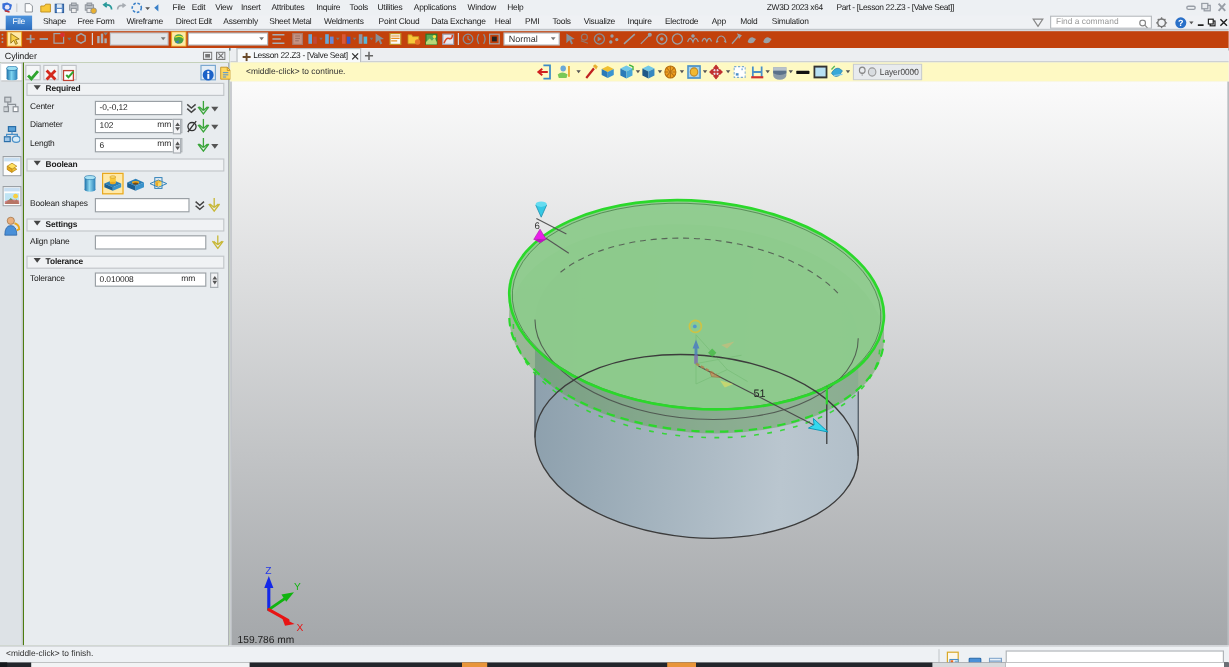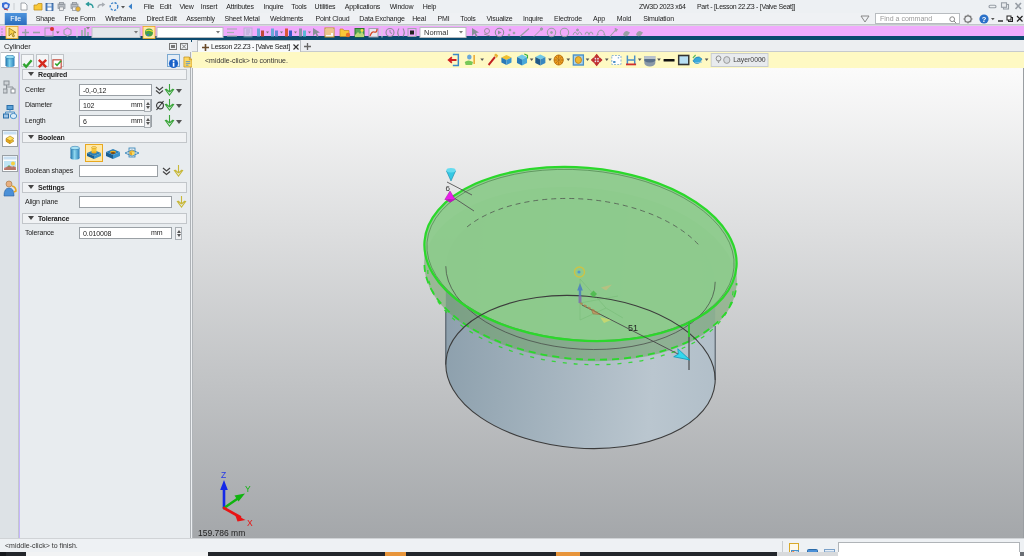--- a/index.html
+++ b/index.html
@@ -12,24 +12,24 @@
 #menurow  { font-size:7px; letter-spacing:-0.2px; color:#1c1c1c; }
 #menurow span { position:absolute; top:3px; }
 #title-center { position:absolute; top:3px; font-size:7px; letter-spacing:-0.3px; color:#1c1c1c; }
 
 
 #ribbontabs { position:absolute; left:0; top:13px; width:1024px; height:12px; background:#eff1f4; border-bottom:1px solid #c2c6ca; box-shadow:0 2px 0 #d5d8db; }
 #ribbontabs .tab { position:absolute; top:0; height:12px; font-size:7px; letter-spacing:-0.2px; color:#222; text-align:center; line-height:12px; white-space:nowrap; }
 #ribbontabs .seltab { background:linear-gradient(#4e94dd,#2b6cbd); color:#fff; }
 
 
-#toolbar { position:absolute; left:0; top:26px; width:1024px; height:16px; background:#f0abfc; border-bottom:6px solid #0c4a6e; }
-
-
-#panel { position:absolute; left:0; top:40px; width:191px; height:498px; background:#c4b5fd; border-right:1px solid #aeb2b6; }
+#toolbar { position:absolute; left:0; top:26px; width:1024px; height:16px; background:#c2410c; border-bottom:2px solid #0c4a6e; }
+
+
+#panel { position:absolute; left:0; top:40px; width:191px; height:498px; background:#4d7c0f; border-right:1px solid #aeb2b6; }
 #panel-header { position:absolute; left:0; top:0; width:191px; height:12px; background:#eef1f4; font-size:7.5px; letter-spacing:-0.1px; color:#222; }
 #sidebar { position:absolute; left:0; top:12px; width:19px; height:486px; background:#dde2e6; border-right:1px solid #c4c8cc; }
 #pbody { position:absolute; left:20px; top:12px; width:170px; height:486px; background:#e8ecef; }
 .sechdr { position:absolute; left:2px; width:165px; height:11px; background:#f0f2f4; border:1px solid #c2c6ca; font-size:7px; letter-spacing:-0.15px; font-weight:bold; color:#222; line-height:10px; }
 .sechdr .tri { display:inline-block; margin:0 4px 1px 5px; width:0; height:0; border-left:3px solid transparent; border-right:3px solid transparent; border-top:4px solid #444; }
 .plabel { position:absolute; font-size:7px; letter-spacing:-0.15px; color:#222; }
 .pinput { position:absolute; background:#fff; border:1px solid #9aa0a5; font-size:7px; letter-spacing:-0.1px; color:#222; line-height:11px; padding-left:3px; }
 .mm { position:absolute; font-size:7px; color:#222; }
 .spinner { position:absolute; width:7px; height:13px; background:#f2f3f5; border:1px solid #aab0b5; }
 .spinner:before { content:""; position:absolute; left:1px; top:2px; border-left:2px solid transparent; border-right:2px solid transparent; border-bottom:3px solid #555; }

